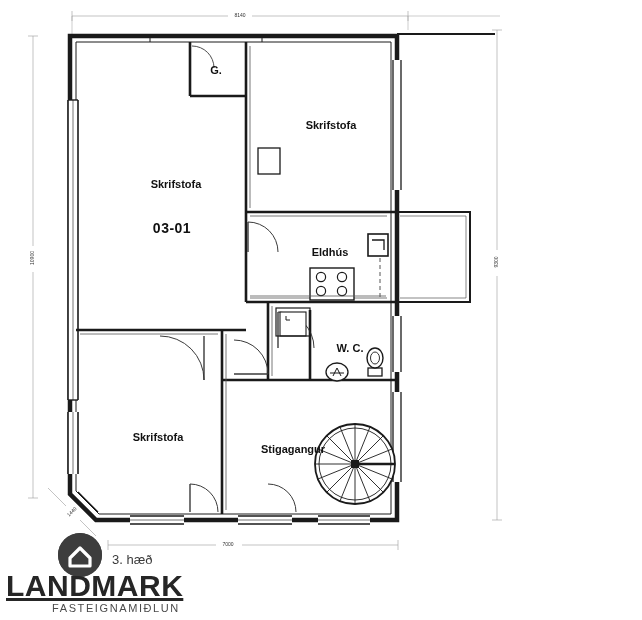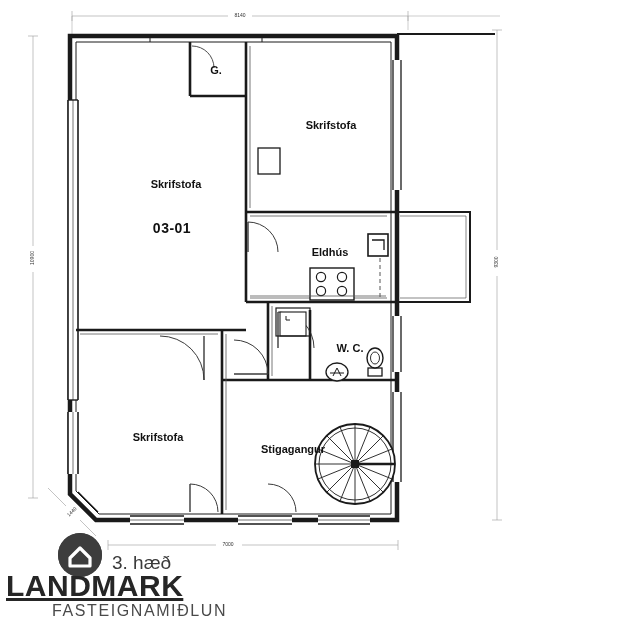--- a/index.html
+++ b/index.html
@@ -75,32 +75,32 @@
     letter-spacing: 0.5px;
     color: #262626;
     line-height: 1;
     text-decoration: underline;
   }
   #brand-sub {
     position: absolute;
     left: 46px;
     top: 70px;
     font-family: "Liberation Sans", sans-serif;
-    font-size: 16px;
+    font-size: 11px;
     font-weight: 400;
     letter-spacing: 1.6px;
     color: #4a4a4a;
     line-height: 1;
   }
   #floor-caption {
     position: absolute;
     left: 112px;
     top: 552px;
     font-family: "Liberation Sans", sans-serif;
-    font-size: 19px;
+    font-size: 13px;
     font-weight: 400;
     color: #3a3a3a;
   }
 </style>
 </head>
 <body>
 
 <div id="plan-root">
 
   <svg class="plan-svg" viewBox="0 0 642 620">

